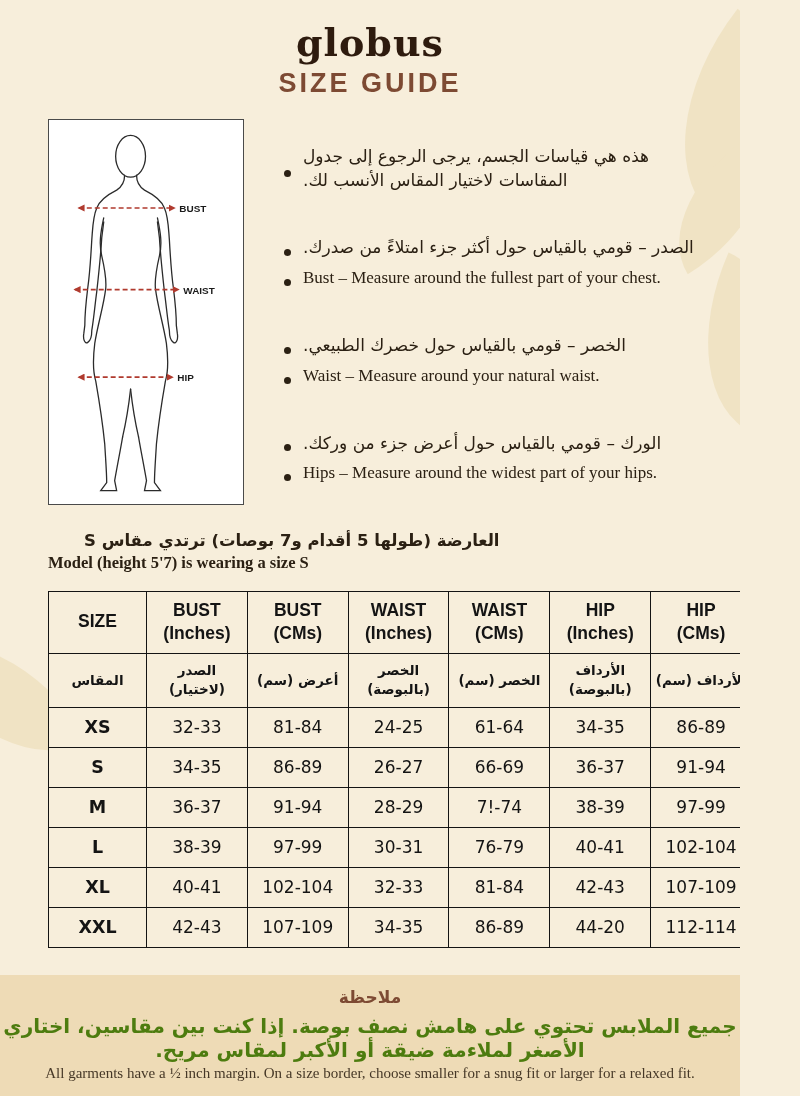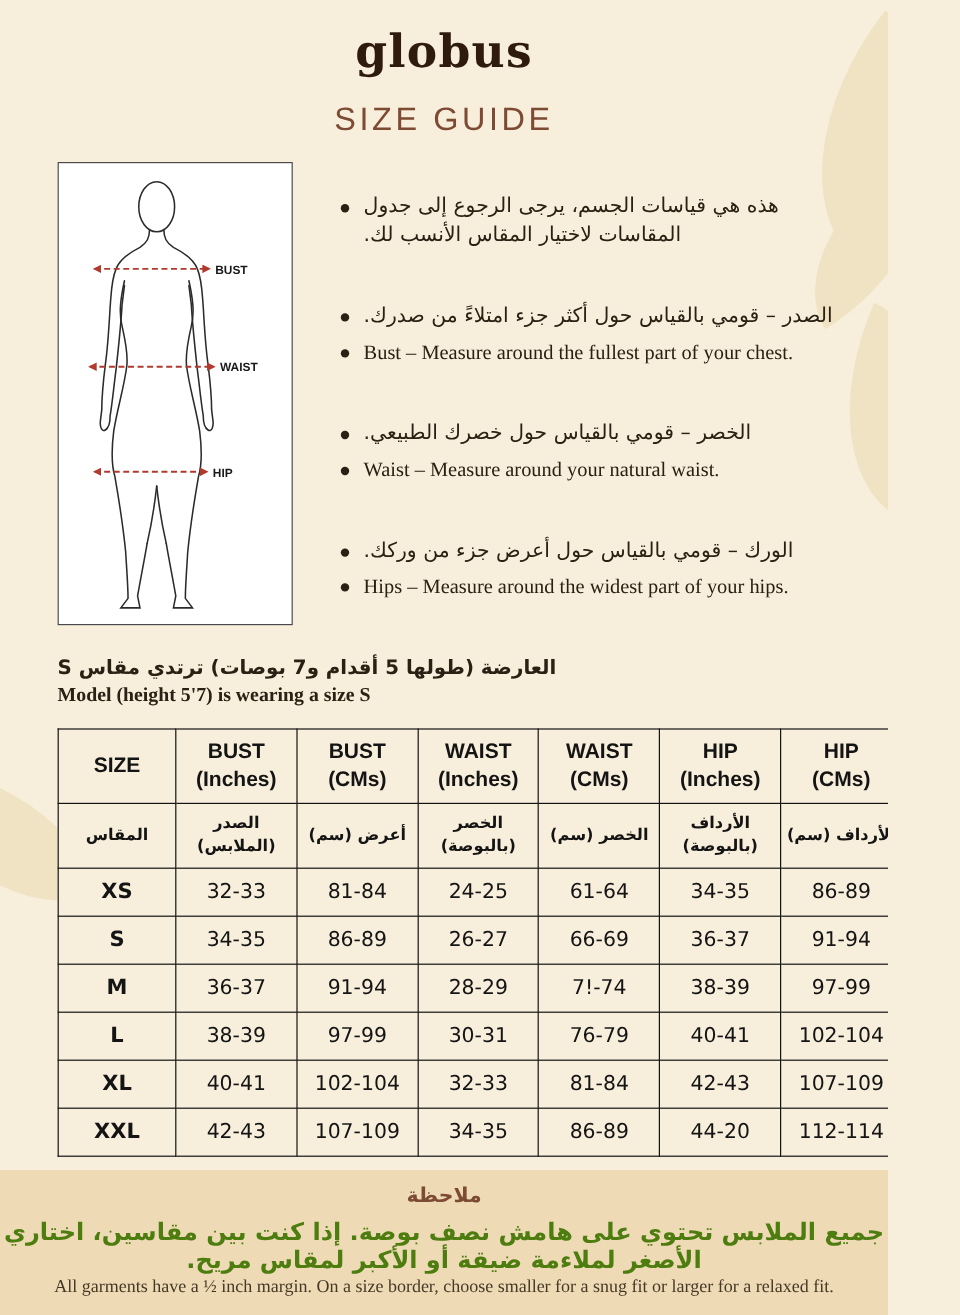--- a/index.html
+++ b/index.html
@@ -10,38 +10,38 @@
   
   .leaf { position:absolute; background:var(--leaf,#f0e3c4); border-radius:0 100% 0 100%; z-index:0; }
   .leaf-tr1 { width:115px; height:180px; top:25px; right:-45px; transform:rotate(38deg); }
   .leaf-tr2 { width:85px; height:135px; top:135px; right:-25px; transform:rotate(58deg); }
   .leaf-r  { width:95px; height:155px; top:265px; right:-48px; transform:rotate(24deg); }
   .leaf-l  { width:105px; height:165px; top:615px; left:-52px; transform:rotate(-32deg); }
 
   
   .header { position:relative; z-index:1; text-align:center; padding-top:22px; }
   .logo { font-family:"DejaVu Serif",serif; font-weight:700; font-size:38px; line-height:1.1; color:var(--logo_brown,#2e1b0e); letter-spacing:1px; }
-  .title { font-family:"Liberation Sans",sans-serif; font-weight:400; font-size:27px; color:var(--brand_brown,#7d4a33); letter-spacing:3px; margin-top:20px; }
+  .title { font-family:"Liberation Sans",sans-serif; font-weight:700; font-size:27px; color:var(--brand_brown,#7d4a33); letter-spacing:3px; margin-top:4px; }
 
   
   .content { position:relative; z-index:1; display:flex; padding:0 36px 0 48px; margin-top:20px; }
   .figure-box { flex:none; width:196px; height:386px; background:#ffffff; border:1.5px solid #4a4a4a; }
   .figure-box svg { width:100%; height:100%; display:block; }
 
   .instructions { flex:1; margin-left:40px; padding-top:26px; }
   .inst-group + .inst-group { margin-top:44px; }
-  .inst-item { display:flex; align-items:flex-start; margin-bottom:6px; }
+  .inst-item { display:flex; align-items:center; margin-bottom:6px; }
   .dot { flex:none; width:7px; height:7px; border-radius:50%; background:var(--ink,#2b2013); margin:9px 12px 0 0; }
   .inst-text { font-size:17px; line-height:1.4; color:var(--ink,#2b2013); }
   .inst-text.ar { font-family:"DejaVu Sans",sans-serif; direction:rtl; text-align:left; width:100%; }
   .inst-text.en { font-family:"Liberation Serif",serif; }
 
   
   .model-note { position:relative; z-index:1; margin:26px 0 0 48px; color:var(--ink,#2b2013); }
-  .model-ar { font-size:16.5px; font-weight:700; direction:rtl; text-align:left; }
+  .model-ar { font-size:16.5px; font-weight:700; direction:rtl; text-align:left;margin-left:36px; }
   .model-en { font-family:"Liberation Serif",serif; font-size:16.5px; font-weight:700; margin-top:3px; }
 
   
   .size-table { position:relative; z-index:1; margin:18px 48px 0; width:704px; border-collapse:collapse; background:var(--background,#f7eedb); table-layout:fixed; }
   .size-table th, .size-table td { border:1.5px solid #141414; text-align:center; vertical-align:middle; color:#141414; }
   .size-table col.c-size { width:98px; }
   tr.head-en th { height:62px; font-family:"Liberation Sans",sans-serif; font-weight:700; font-size:17.5px; white-space:pre-line; line-height:1.35; }
   tr.head-ar th { height:54px; font-family:"DejaVu Sans",sans-serif; font-weight:700; font-size:13.5px; white-space:pre-line; line-height:1.4; }
   .size-table tbody td { height:40px; font-size:17px; }
   .size-table tbody td.size-cell { font-weight:700; font-size:17.5px; }
@@ -166,21 +166,21 @@
           <th>WAIST
 (CMs)</th>
           <th>HIP
 (Inches)</th>
           <th>HIP
 (CMs)</th>
         </tr>
       <tr class="head-ar">
           <th dir="rtl">المقاس</th>
           <th dir="rtl">الصدر
-(الملابس)</th>
+(لاختيار)</th>
           <th dir="rtl">أعرض (سم)</th>
           <th dir="rtl">الخصر
 (بالبوصة)</th>
           <th dir="rtl">الخصر (سم)</th>
           <th dir="rtl">الأرداف
 (بالبوصة)</th>
           <th dir="rtl">الأرداف (سم)</th>
         </tr>
     </thead>
     <tbody>

